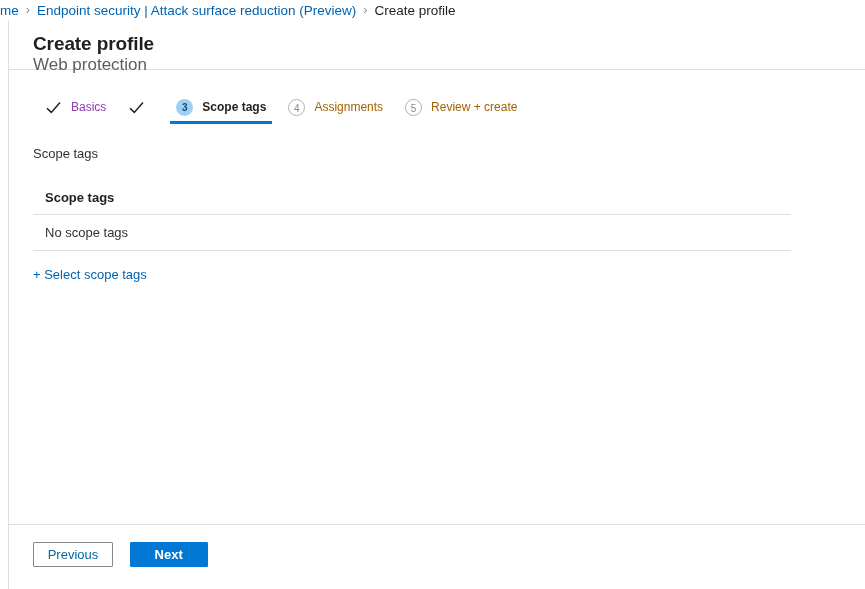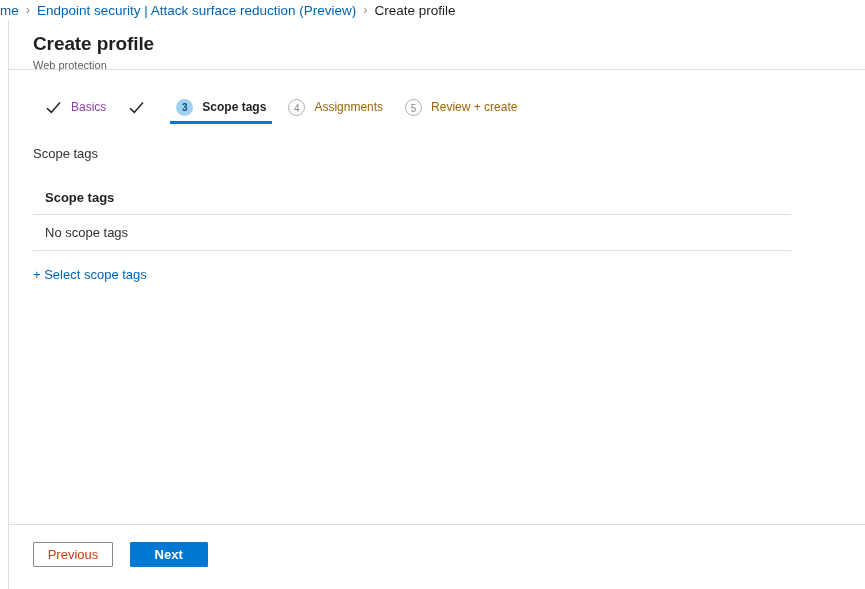--- a/index.html
+++ b/index.html
@@ -62,21 +62,21 @@
     height: 50px;
   }
   .blade-title {
     font-size: 19px;
     font-weight: bold;
     color: #201f1e;
     line-height: 24px;
     letter-spacing: -0.1px;
   }
   .blade-subtitle {
-    font-size: 11px;
+    font-size: 17px;
     color: #605e5c;
     margin-top: 2px;
     line-height: 14px;
   }
 
   
   .steps {
     display: flex;
     align-items: flex-end;
     padding-left: 30px;
@@ -193,21 +193,21 @@
     min-width: 80px;
     padding: 0 12px;
     box-sizing: border-box;
     cursor: pointer;
     border-radius: 1px;
     vertical-align: top;
   }
   .btn-secondary {
     background: #ffffff;
     border: 1px solid #8a8886;
-    color: #c2410c;
+    color: #0369a1;
   }
   .btn-primary {
     background: #0078d4;
     border: 1px solid #0078d4;
     color: #ffffff;
     font-weight: bold;
     margin-left: 13px;
     min-width: 78px;
   }
 </style>

